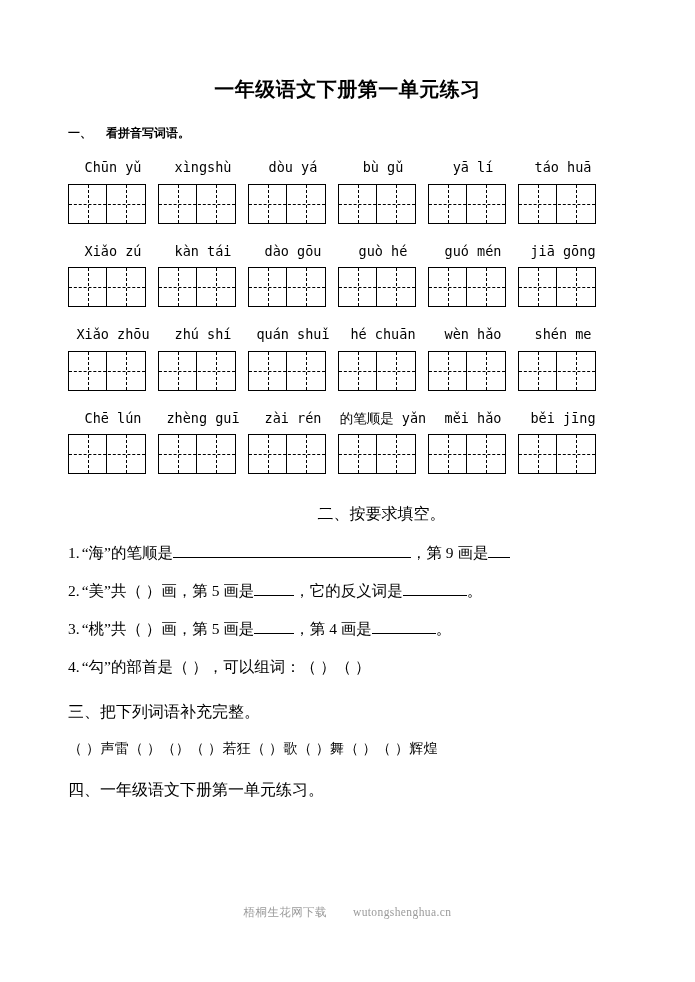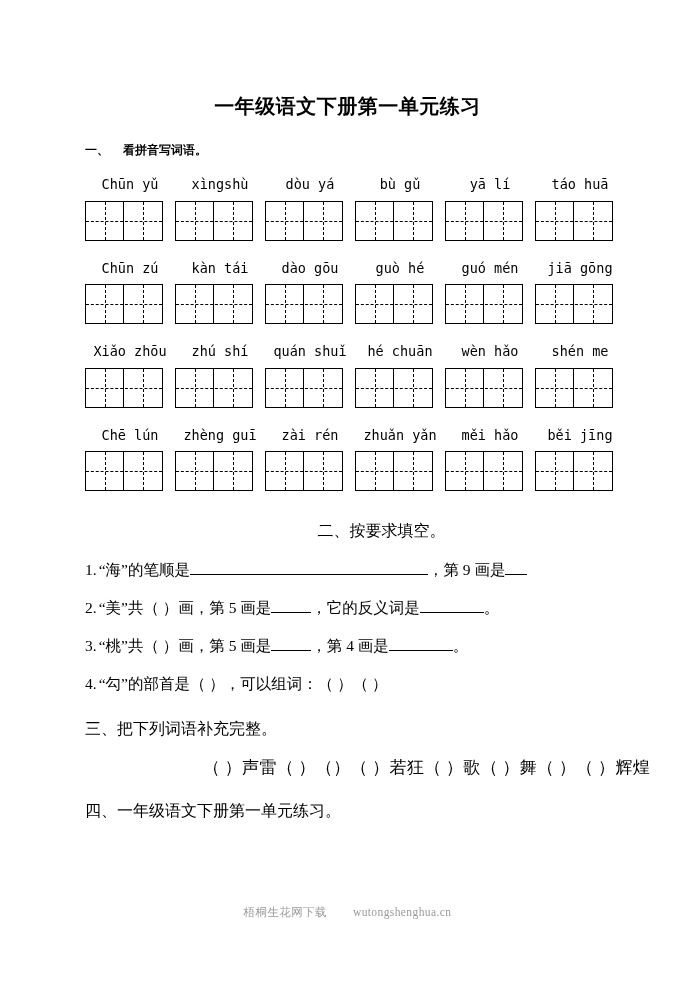--- a/index.html
+++ b/index.html
@@ -12,21 +12,21 @@
     height: 982px;
     position: relative;
     font-family: "Liberation Serif", "DejaVu Serif", serif;
     color: #000000;
     overflow: hidden;
   }
   .page {
     position: relative;
     width: 695px;
     height: 982px;
-    padding: 17px;
+    padding: 0;
     box-sizing: border-box;
   }
   .doc-title {
     text-align: center;
     font-family: "DejaVu Sans", "Liberation Sans", sans-serif;
     font-weight: bold;
     font-size: 20px;
     letter-spacing: 0.5px;
     margin: 0;
     padding-top: 78px;
@@ -129,28 +129,27 @@
     border-bottom: 1.2px solid #000;
     height: 15px;
     vertical-align: baseline;
   }
   .ul-long   { width: 238px; }
   .ul-tiny   { width: 22px; }
   .ul-short  { width: 40px; }
   .ul-mid    { width: 64px; }
 
   .idiom-line {
-    font-size: 17px;
+    font-size: 14px;
     padding-left: 68px;
     padding-right: 28px;
     padding-top: 19px;
     line-height: 1.25;
     white-space: nowrap;
     letter-spacing: 0.3px;
-    text-align: right;
   }
 
   
   .footer {
     position: absolute;
     left: 0;
     right: 0;
     top: 905px;
     text-align: center;
     color: #9a9a9a;
@@ -202,21 +201,21 @@
           <div class="tzg-cell"></div>
           <div class="tzg-cell"></div>
         </div>
       <div class="grid-box">
           <div class="tzg-cell"></div>
           <div class="tzg-cell"></div>
         </div>
     </div>
 
     <div class="pinyin-row">
-      <span class="pinyin-cell">Chūn zú</span>
+      <span class="pinyin-cell">Xiǎo zú</span>
       <span class="pinyin-cell">kàn tái</span>
       <span class="pinyin-cell">dào gōu</span>
       <span class="pinyin-cell">guò hé</span>
       <span class="pinyin-cell">guó mén</span>
       <span class="pinyin-cell">jiā gōng</span>
     </div>
     <div class="grid-row">
       <div class="grid-box">
           <div class="tzg-cell"></div>
           <div class="tzg-cell"></div>
@@ -275,21 +274,21 @@
       <div class="grid-box">
           <div class="tzg-cell"></div>
           <div class="tzg-cell"></div>
         </div>
     </div>
 
     <div class="pinyin-row">
       <span class="pinyin-cell">Chē lún</span>
       <span class="pinyin-cell">zhèng guī</span>
       <span class="pinyin-cell">zài rén</span>
-      <span class="pinyin-cell">zhuǎn yǎn</span>
+      <span class="pinyin-cell">的笔顺是 yǎn</span>
       <span class="pinyin-cell">měi hǎo</span>
       <span class="pinyin-cell">běi jīng</span>
     </div>
     <div class="grid-row">
       <div class="grid-box">
           <div class="tzg-cell"></div>
           <div class="tzg-cell"></div>
         </div>
       <div class="grid-box">
           <div class="tzg-cell"></div>

